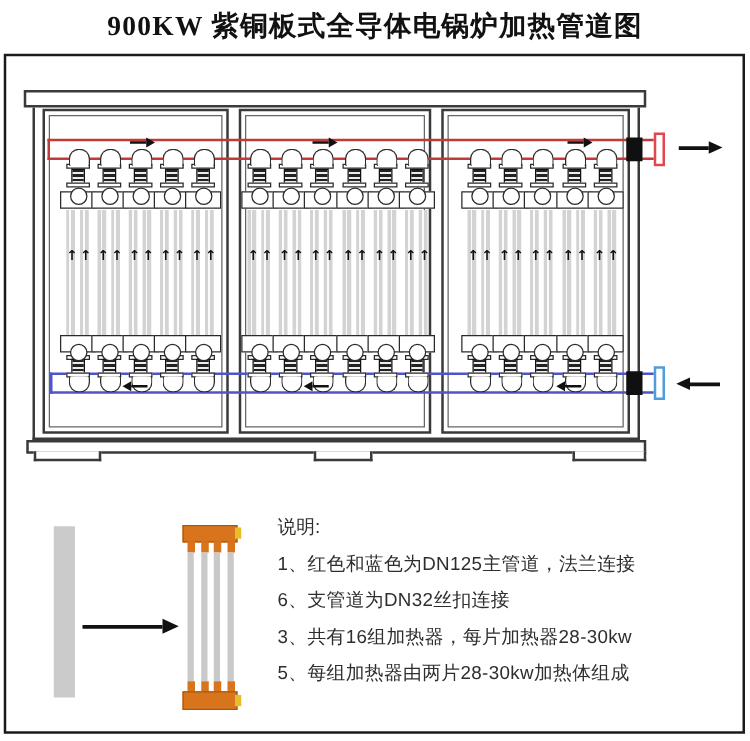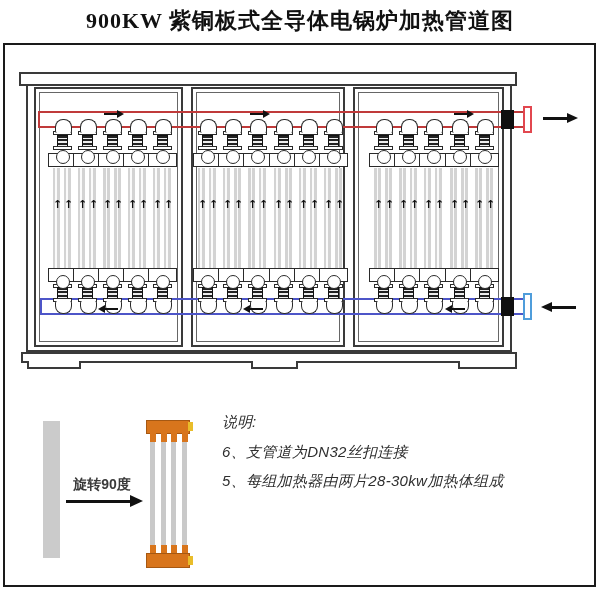--- a/index.html
+++ b/index.html
@@ -90,21 +90,21 @@
   .asm>*{position:absolute;}
   .a-head{left:0;width:42px;height:12px;background:var(--orange);border:1px solid #a65812;}
   .a-head.t{top:0;} .a-head.b{top:133px;height:13px;}
   .a-tab{left:42px;width:5px;height:9px;background:var(--yellow);}
   .a-tab.t{top:2px;} .a-tab.b{top:136px;}
   .a-stub{width:6px;height:9px;background:var(--orange);}
   .a-stub.t{top:13px;} .a-stub.b{top:125px;}
   .a-tube{top:22px;width:5px;height:103px;background:#c9c9c9;}
   .s1{left:4px;} .s2{left:15px;} .s3{left:25px;} .s4{left:36px;}
 
-  .notes{left:222px;top:412px;width:362px;font-size:15px;line-height:20px;color:#2e2e2e;font-style:italic;}
+  .notes{left:222px;top:412px;width:362px;font-size:15px;line-height:20px;color:#2e2e2e;}
   .notes .nt{margin-bottom:10px;}
   .notes .ni{margin-bottom:9px;letter-spacing:0.3px;}
 </style>
 </head>
 <body>
 
 <div class="page">
 
   <div class="title">900KW 紫铜板式全导体电锅炉加热管道图</div>
 
@@ -429,21 +429,20 @@
         <div class="u-block b"></div>
         <div class="u-ball b"></div>
         <div class="u-bar b3"></div>
         <div class="u-thread b"></div>
         <div class="u-bar b4"></div>
         <div class="u-dome b"></div>
       </div>
     </div>
 
   <div class="abs gray-plate"></div>
-  <div class="abs rotate-label">旋转90度</div>
   <div class="abs rotate-arrow"></div>
 
   <div class="abs asm">
     <div class="a-head t"></div>
     <div class="a-tab t"></div>
     <div class="a-stub t s1"></div>
     <div class="a-stub t s2"></div>
     <div class="a-stub t s3"></div>
     <div class="a-stub t s4"></div>
     <div class="a-tube s1"></div>
@@ -453,17 +452,19 @@
     <div class="a-stub b s1"></div>
     <div class="a-stub b s2"></div>
     <div class="a-stub b s3"></div>
     <div class="a-stub b s4"></div>
     <div class="a-head b"></div>
     <div class="a-tab b"></div>
   </div>
 
   <div class="abs notes">
     <div class="nt">说明:</div>
+    <div class="ni">1、红色和蓝色为DN125主管道，法兰连接</div>
     <div class="ni">6、支管道为DN32丝扣连接</div>
+    <div class="ni">3、共有16组加热器，每片加热器28-30kw</div>
     <div class="ni">5、每组加热器由两片28-30kw加热体组成</div>
   </div>
 
 </div>
 
 </body></html>

